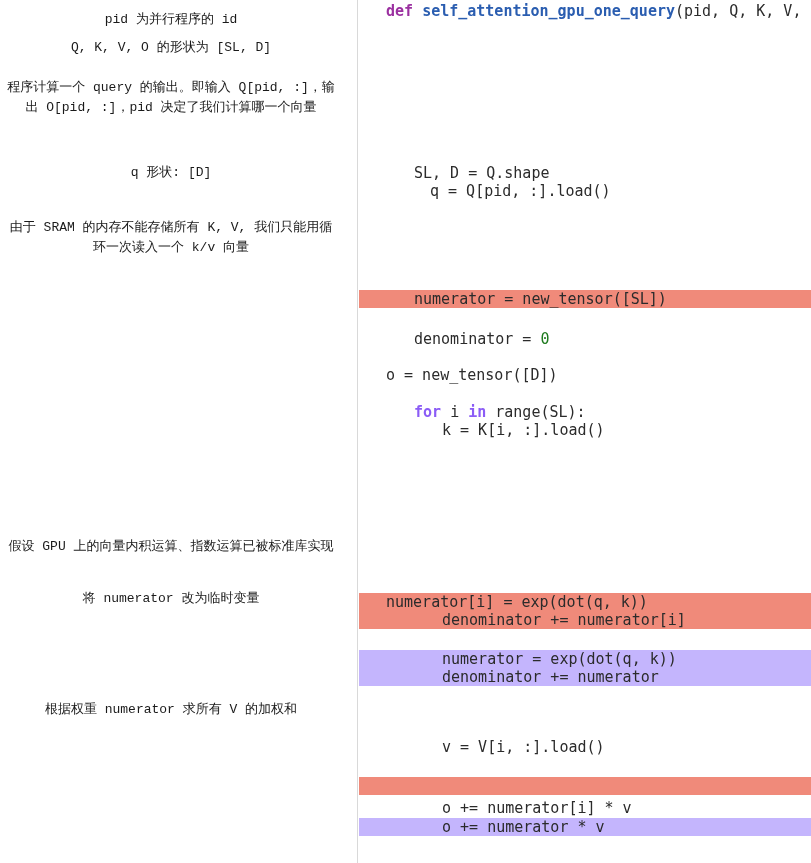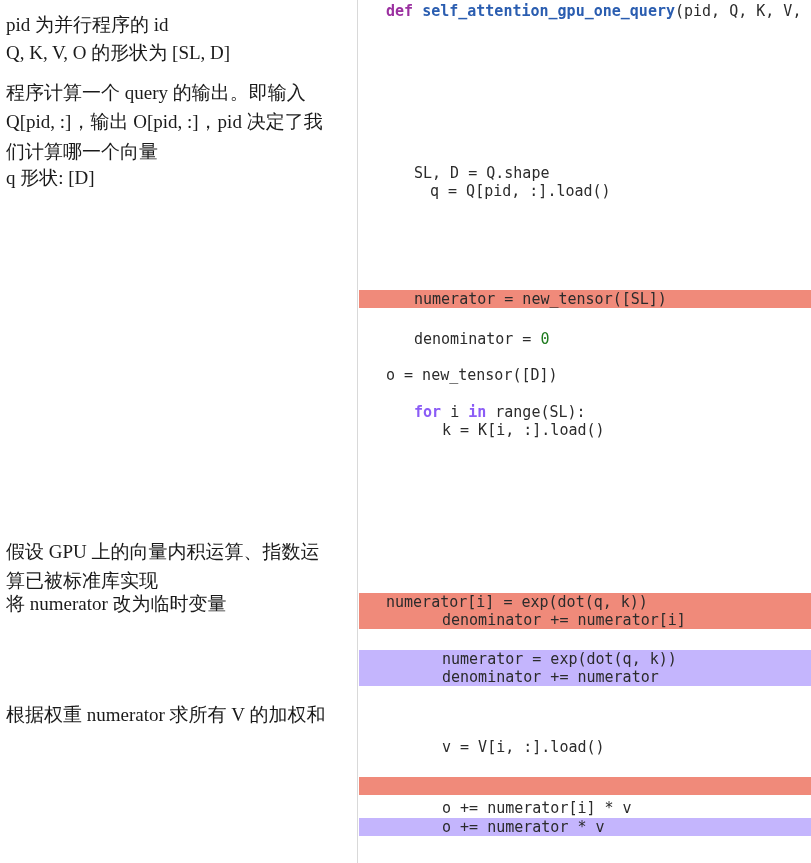--- a/index.html
+++ b/index.html
@@ -28,25 +28,25 @@
     width: 358px;
     height: 863px;
     box-sizing: border-box;
     padding: 10px 12px 0 6px;
     border-right: 1px solid #d9d9d9;
   }
   .note {
     position: absolute;
     left: 6px;
     width: 330px;
-    font-family: Liberation Serif, serif;
-    font-size: 19px;
+    font-family: Liberation Mono, monospace;
+    font-size: 13px;
     line-height: 1.55;
     color: #1a1a1a;
-    text-align: left;
+    text-align: center;
   }
   
   #code {
     position: absolute;
     left: 359px;
     top: 0;
     width: 452px;
     height: 761px;
     box-sizing: border-box;
     background: #ffffff;
@@ -81,20 +81,21 @@
 </head>
 <body>
 
 <div id="page">
 
   <div id="notes">
       <div class="note" style="top: 10px;">pid 为并行程序的 id</div>
       <div class="note" style="top: 38px;">Q, K, V, O 的形状为 [SL, D]</div>
       <div class="note" style="top: 78px;">程序计算一个 query 的输出。即输入 Q[pid, :]，输出 O[pid, :]，pid 决定了我们计算哪一个向量</div>
       <div class="note" style="top: 163px;">q 形状: [D]</div>
+      <div class="note" style="top: 218px;">由于 SRAM 的内存不能存储所有 K, V, 我们只能用循环一次读入一个 k/v 向量</div>
       <div class="note" style="top: 537px;">假设 GPU 上的向量内积运算、指数运算已被标准库实现</div>
       <div class="note" style="top: 589px;">将 numerator 改为临时变量</div>
       <div class="note" style="top: 700px;">根据权重 numerator 求所有 V 的加权和</div>
     </div>
 
   <div id="code">
       <div class="cline" style="top: 2px;"><span class="txt" style="padding-left: 27px;"><span class="def">def </span><span class="fn">self_attention_gpu_one_query</span><span>(pid, Q, K, V, O):</span></span></div>
       <div class="cline" style="top: 164px;"><span class="txt" style="padding-left: 55px;"><span>SL, D = Q.shape</span></span></div>
       <div class="cline" style="top: 182px;"><span class="txt" style="padding-left: 71px;"><span>q = Q[pid, :].load()</span></span></div>
       <div class="cline hl-red" style="top: 290px;"><span class="txt" style="padding-left: 55px;"><span>numerator = new_tensor([SL])</span></span></div>

